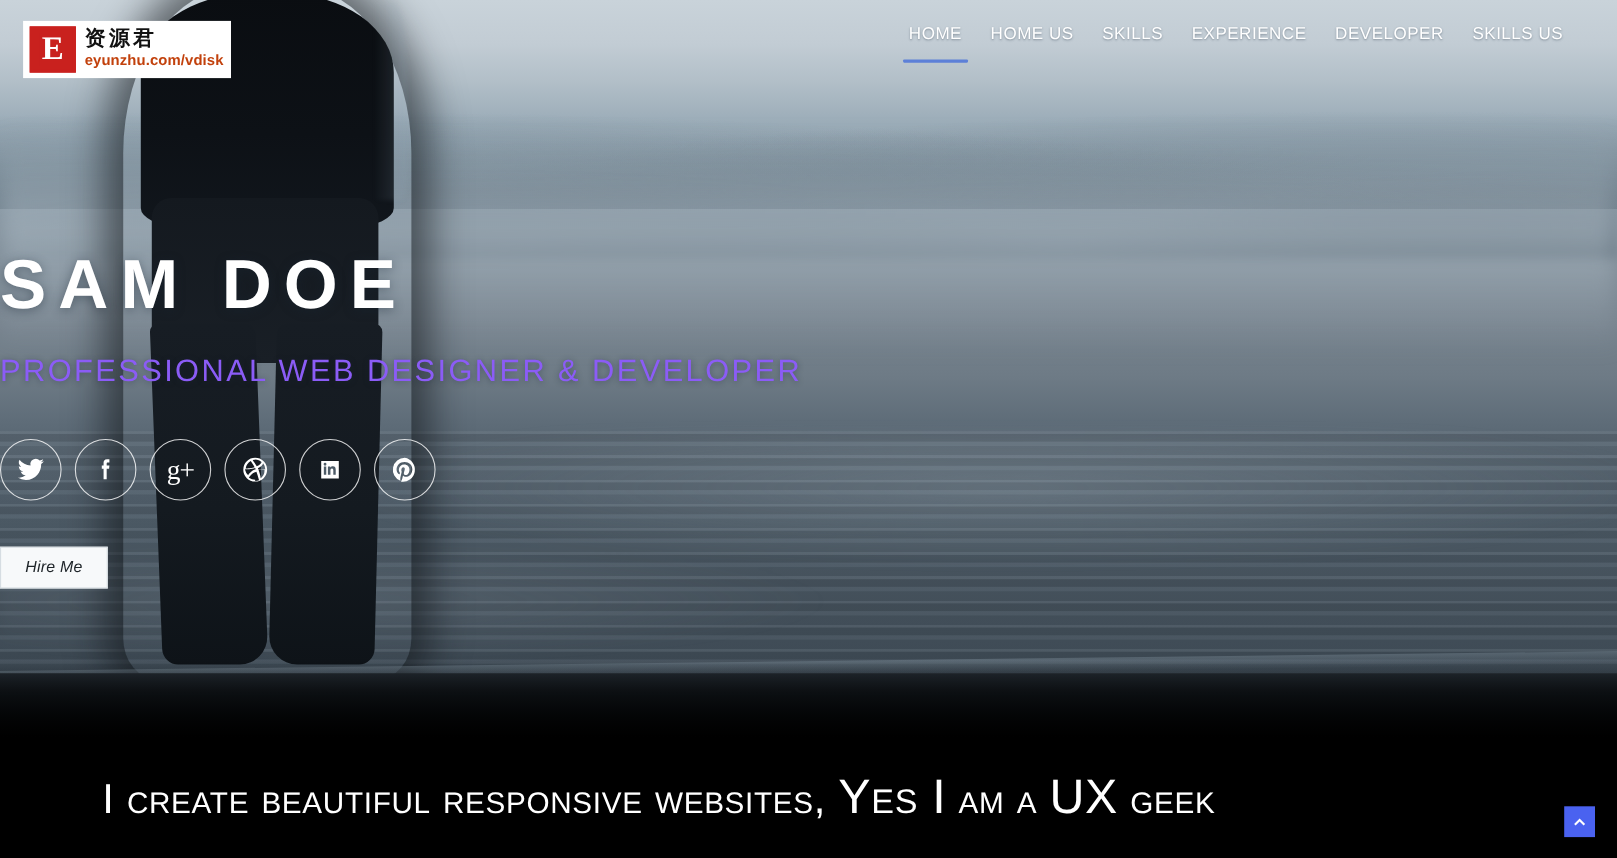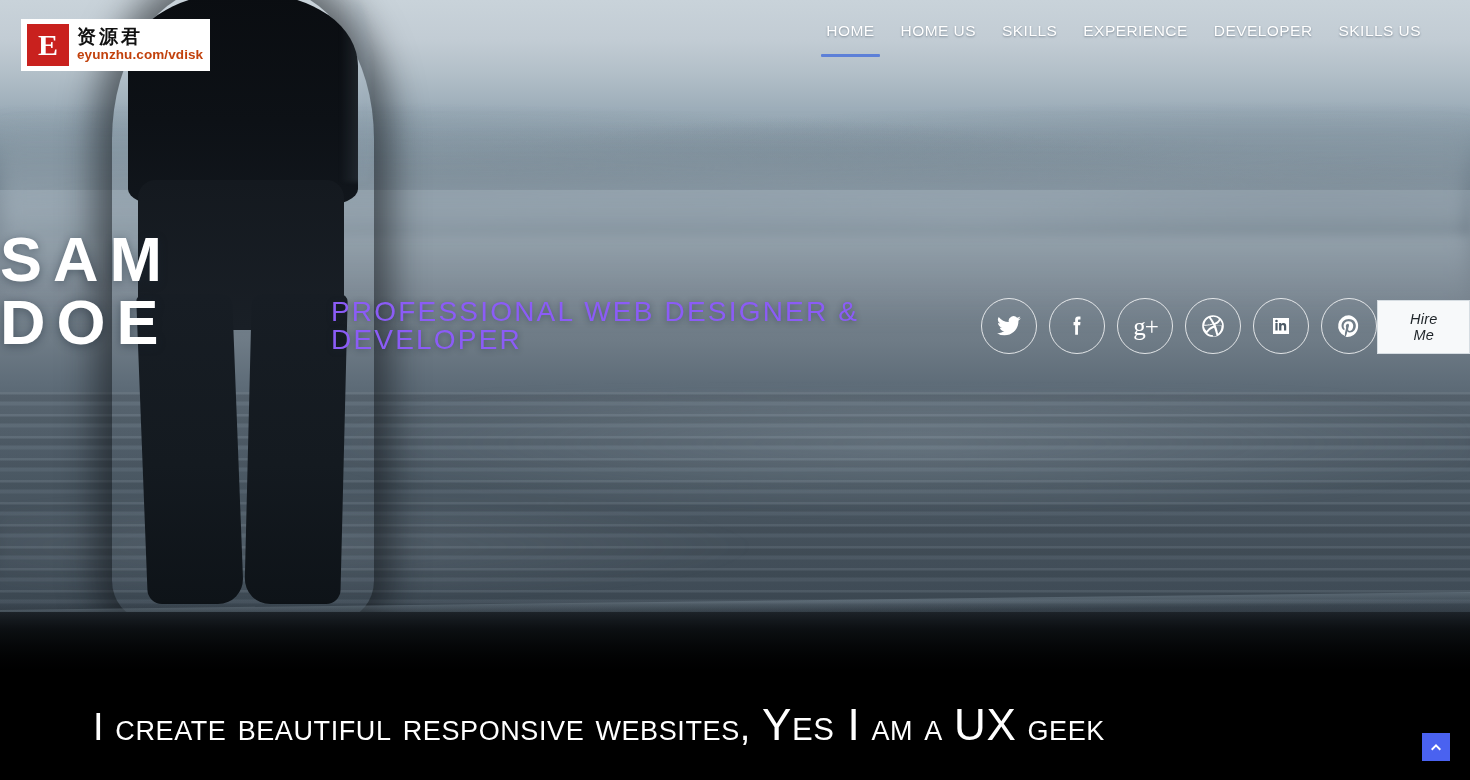--- a/index.html
+++ b/index.html
@@ -146,21 +146,21 @@
     display:flex; align-items:center; justify-content:center;
     border:3px solid #c9211e;
   }
   .logo-mark span {
     font-family:"Liberation Serif", serif; font-weight:bold;
     font-size:30px; line-height:1; color:#fff;
     background:#c9211e; padding:0 2px;
   }
   .logo-text { display:flex; flex-direction:column; justify-content:center; }
   .logo-cn {
-    font-family:Liberation Sans, sans-serif; font-size:19px; letter-spacing:3px;
+    font-family:Liberation Mono, monospace; font-size:19px; letter-spacing:3px;
     color:#111; line-height:1.05; font-weight:600;
   }
   .logo-url {
     font-family:"Liberation Sans", sans-serif; font-size:13.5px; font-weight:bold;
     color:#c2410c; line-height:1.15; letter-spacing:.1px;
   }
 
   
   .nav {
     position:absolute; right:36px; top:22px; z-index:40;
@@ -175,21 +175,21 @@
     content:""; position:absolute; left:8px; right:8px; bottom:0;
     height:3px; background:#5d80d8; border-radius:1px;
   }
 
   
   .hero-content {
     position:absolute; left:0; top:0; width:1470px; height:670px;
     display:flex; flex-direction:column; align-items:center; z-index:30;
     pointer-events:none;
   }
-  .hero-inner { pointer-events:auto; display:flex; flex-direction:row; align-items:flex-end; width:100%; }
+  .hero-inner { pointer-events:auto; display:flex; flex-direction:column; align-items:flex-start; width:100%; }
 
   .title {
     margin-top:228px;
     font-size:63px; font-weight:bold; color:#ffffff;
     letter-spacing:11px; line-height:1;
     text-shadow:0 2px 10px rgba(25,38,50,.45);
   }
   .subtitle {
     margin-top:32px;
     font-size:28px; color:#8b5cf6; font-weight:400;

